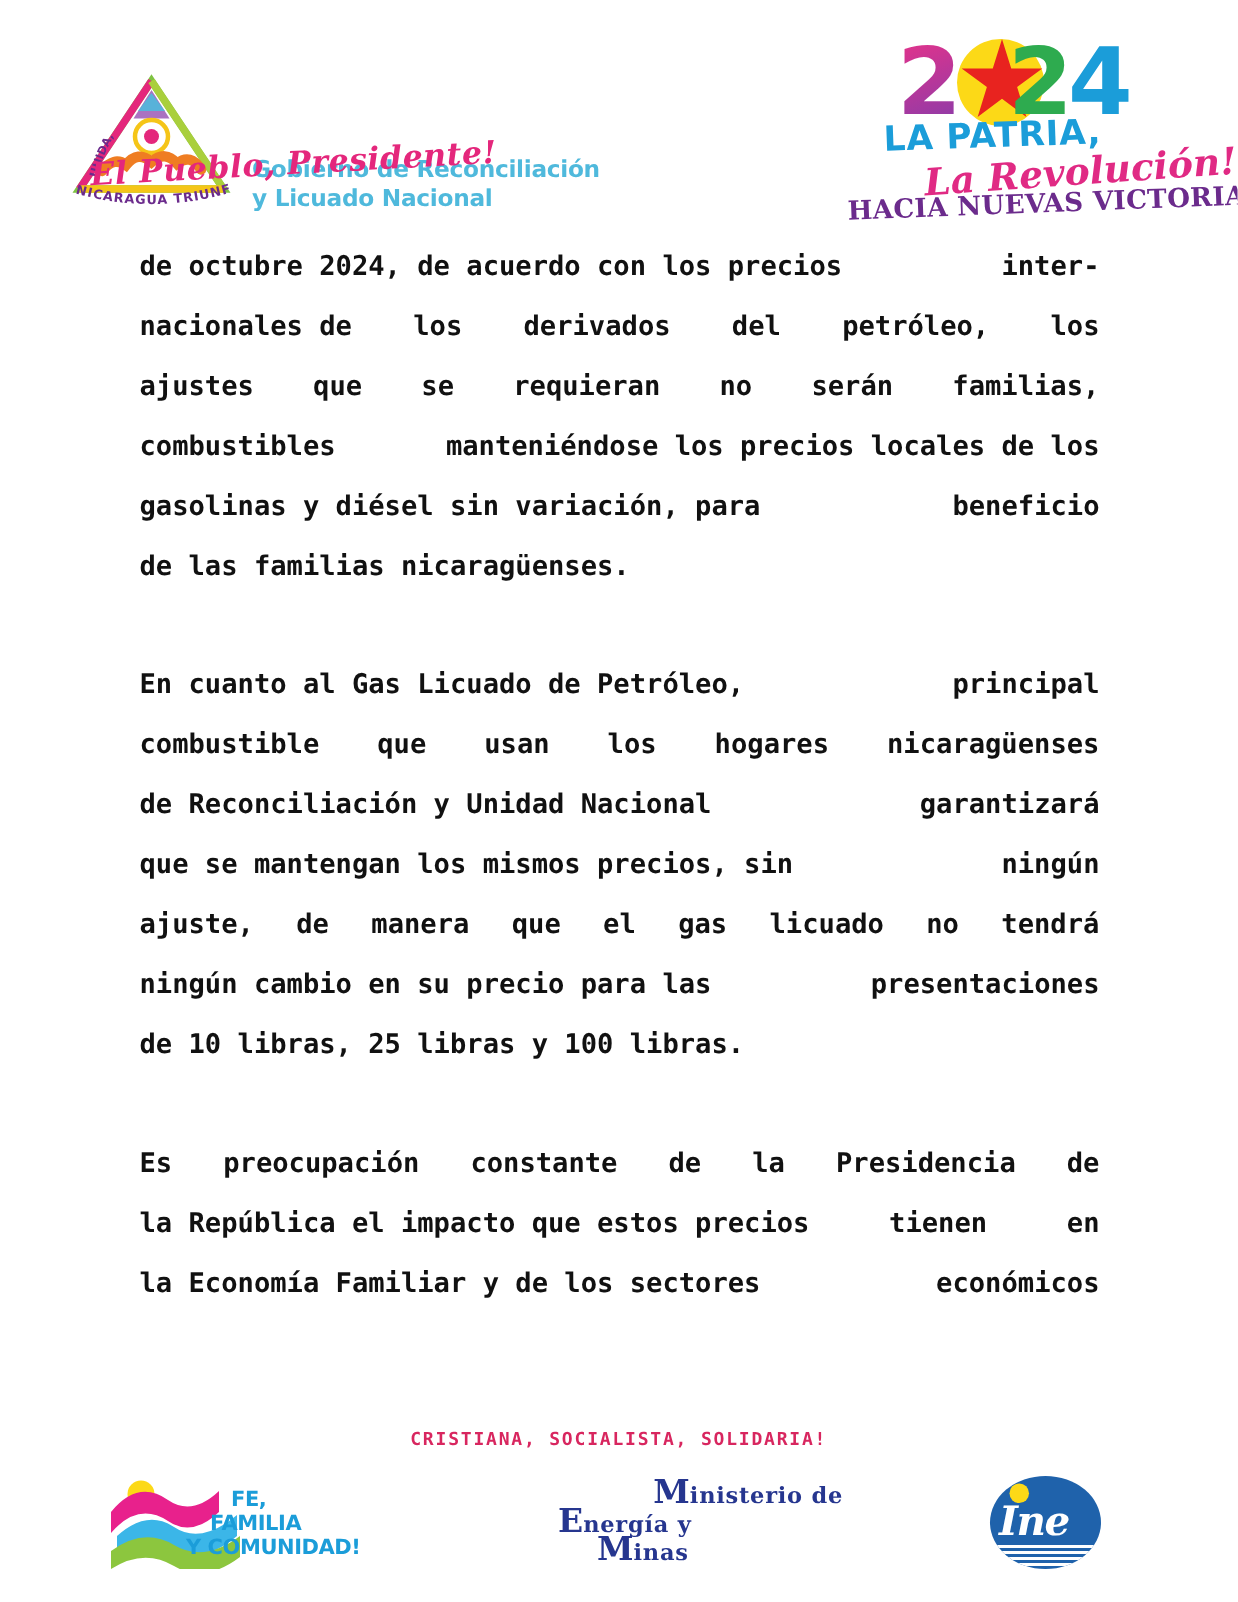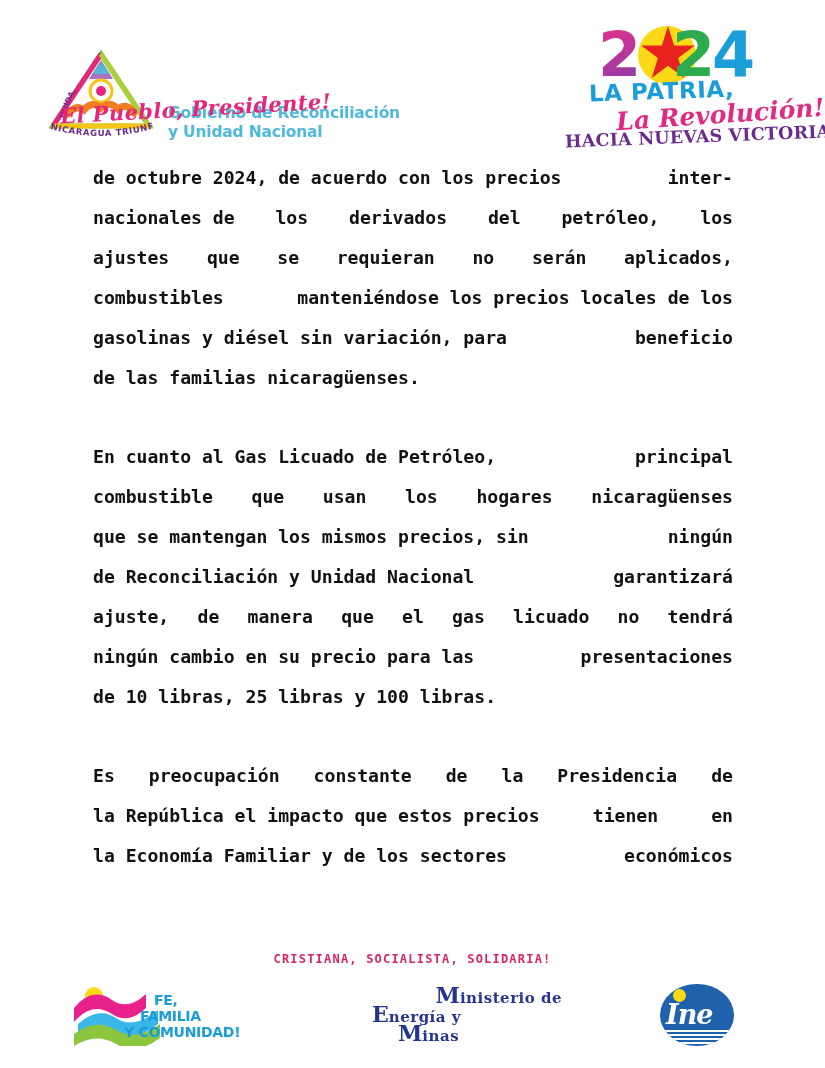--- a/index.html
+++ b/index.html
@@ -233,21 +233,21 @@
 
         <path id="arcN" d="M5 84 Q59 100 113 84" fill="none"></path>
         <text font-family="DejaVu Sans, sans-serif" font-size="8.5" font-weight="bold" fill="#6b2b8c" letter-spacing="0.7">
           <textPath href="#arcN" startOffset="3%">NICARAGUA TRIUNFA!</textPath>
         </text>
       </svg>
     </div>
 
     <div class="gov-text">
       <div class="gov-line">Gobierno de Reconciliación</div>
-      <div class="gov-line">y Unidad Nacional</div>
+      <div class="gov-line">y Licuado Nacional</div>
     </div>
 
     <div class="slogan">El Pueblo, Presidente!</div>
   </div>
 
   <div class="logo2024">
     <div class="yr">
       <span class="d1">2</span>
       <div class="sun"></div>
       <div class="star"></div>
@@ -274,21 +274,21 @@
         <span>petróleo,</span>
         <span>los</span>
       </div>
       <div class="just">
         <span>ajustes</span>
         <span>que</span>
         <span>se</span>
         <span>requieran</span>
         <span>no</span>
         <span>serán</span>
-        <span>aplicados,</span>
+        <span>familias,</span>
       </div>
       <div class="just">
         <span>combustibles</span>
         <span>manteniéndose los precios locales de los</span>
       </div>
       <div class="just">
         <span>gasolinas y diésel sin variación, para</span>
         <span>beneficio</span>
       </div>
       <div class="ln">de las familias nicaragüenses.</div>
@@ -300,26 +300,26 @@
       </div>
       <div class="just">
         <span>combustible</span>
         <span>que</span>
         <span>usan</span>
         <span>los</span>
         <span>hogares</span>
         <span>nicaragüenses</span>
       </div>
       <div class="just">
+        <span>de Reconciliación y Unidad Nacional</span>
+        <span>garantizará</span>
+      </div>
+      <div class="just">
         <span>que se mantengan los mismos precios, sin</span>
         <span>ningún</span>
-      </div>
-      <div class="just">
-        <span>de Reconciliación y Unidad Nacional</span>
-        <span>garantizará</span>
       </div>
       <div class="just">
         <span>ajuste,</span>
         <span>de</span>
         <span>manera</span>
         <span>que</span>
         <span>el</span>
         <span>gas</span>
         <span>licuado</span>
         <span>no</span>

